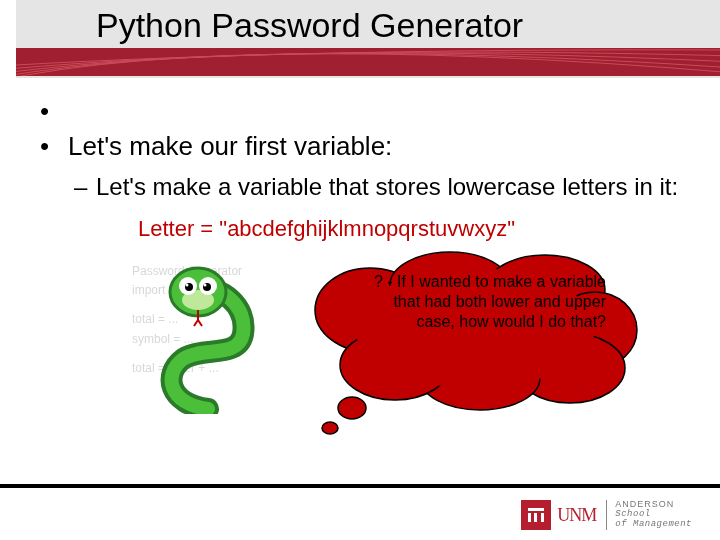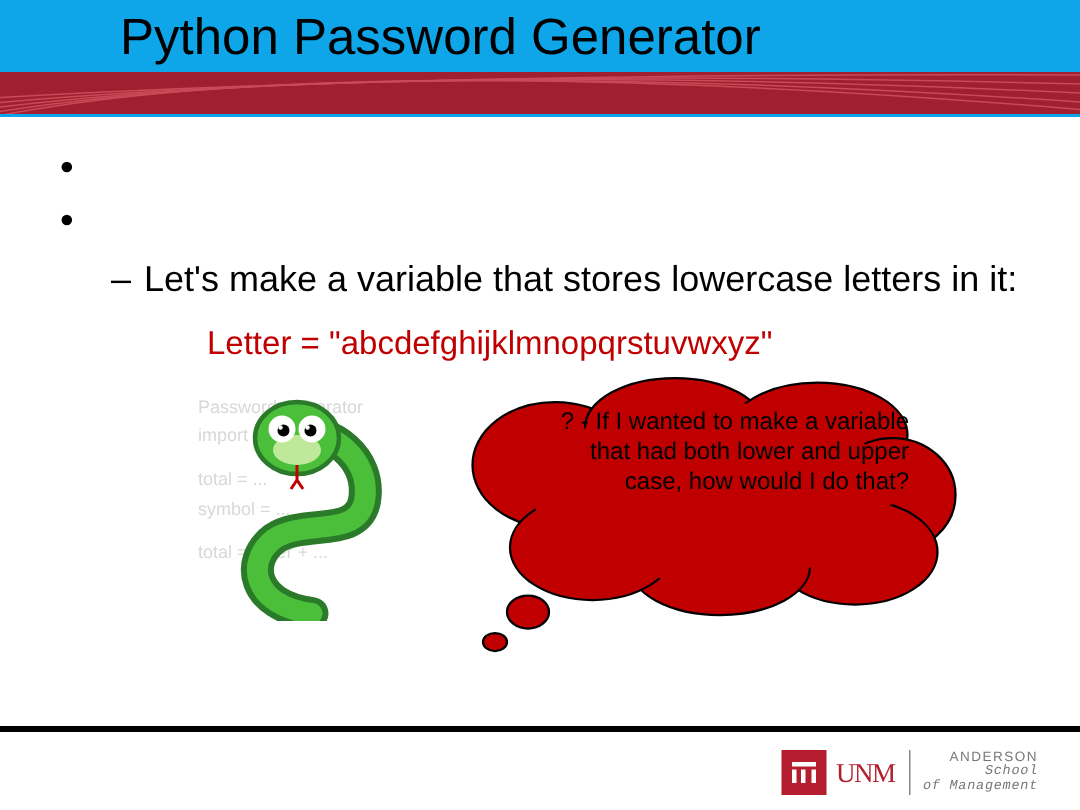--- a/index.html
+++ b/index.html
@@ -7,21 +7,22 @@
     width: 720px;
     height: 540px;
     background: #fff;
     font-family: Arial, Helvetica, sans-serif;
     position: relative;
     overflow: hidden;
   }
   .header {
     position: relative;
     height: 78px;
-    background: #0ea5e9;
+    background: #e5e5e5;
+    margin-left: 16px;
   }
   .title {
     font-size: 34px;
     color: #000;
     padding: 6px 0 0 80px;
     font-weight: normal;
   }
   .red-band {
     position: absolute;
     left: 0;
@@ -139,21 +140,20 @@
     letter-spacing: -1px;
   }
   .anderson {
     border-left: 1px solid #888;
     padding-left: 8px;
     margin-left: 4px;
     font-size: 8px;
     line-height: 1.1;
     color: #555;
     letter-spacing: 0.5px;
-    text-align: right;
   }
   .anderson .big {
     font-size: 9px;
     letter-spacing: 1px;
     color: #777;
   }
   .anderson .ital {
     font-style: italic;
     font-family: Liberation Mono, monospace;
     font-size: 9px;
@@ -177,20 +177,21 @@
 </div>
 
 <div class="content">
 
   <div class="bullet-row">
     <span class="dot">•</span>
   </div>
 
   <div class="bullet-row">
     <span class="dot">•</span>
+    <span>Let's make our first variable:</span>
   </div>
 
   <div class="sub-row">
     <span class="dash">–</span>
     <span>Let's make a variable that stores lowercase letters in it:</span>
   </div>
 
   <div class="code-line">Letter = "abcdefghijklmnopqrstuvwxyz"</div>
 
   <div class="illustration-area">

